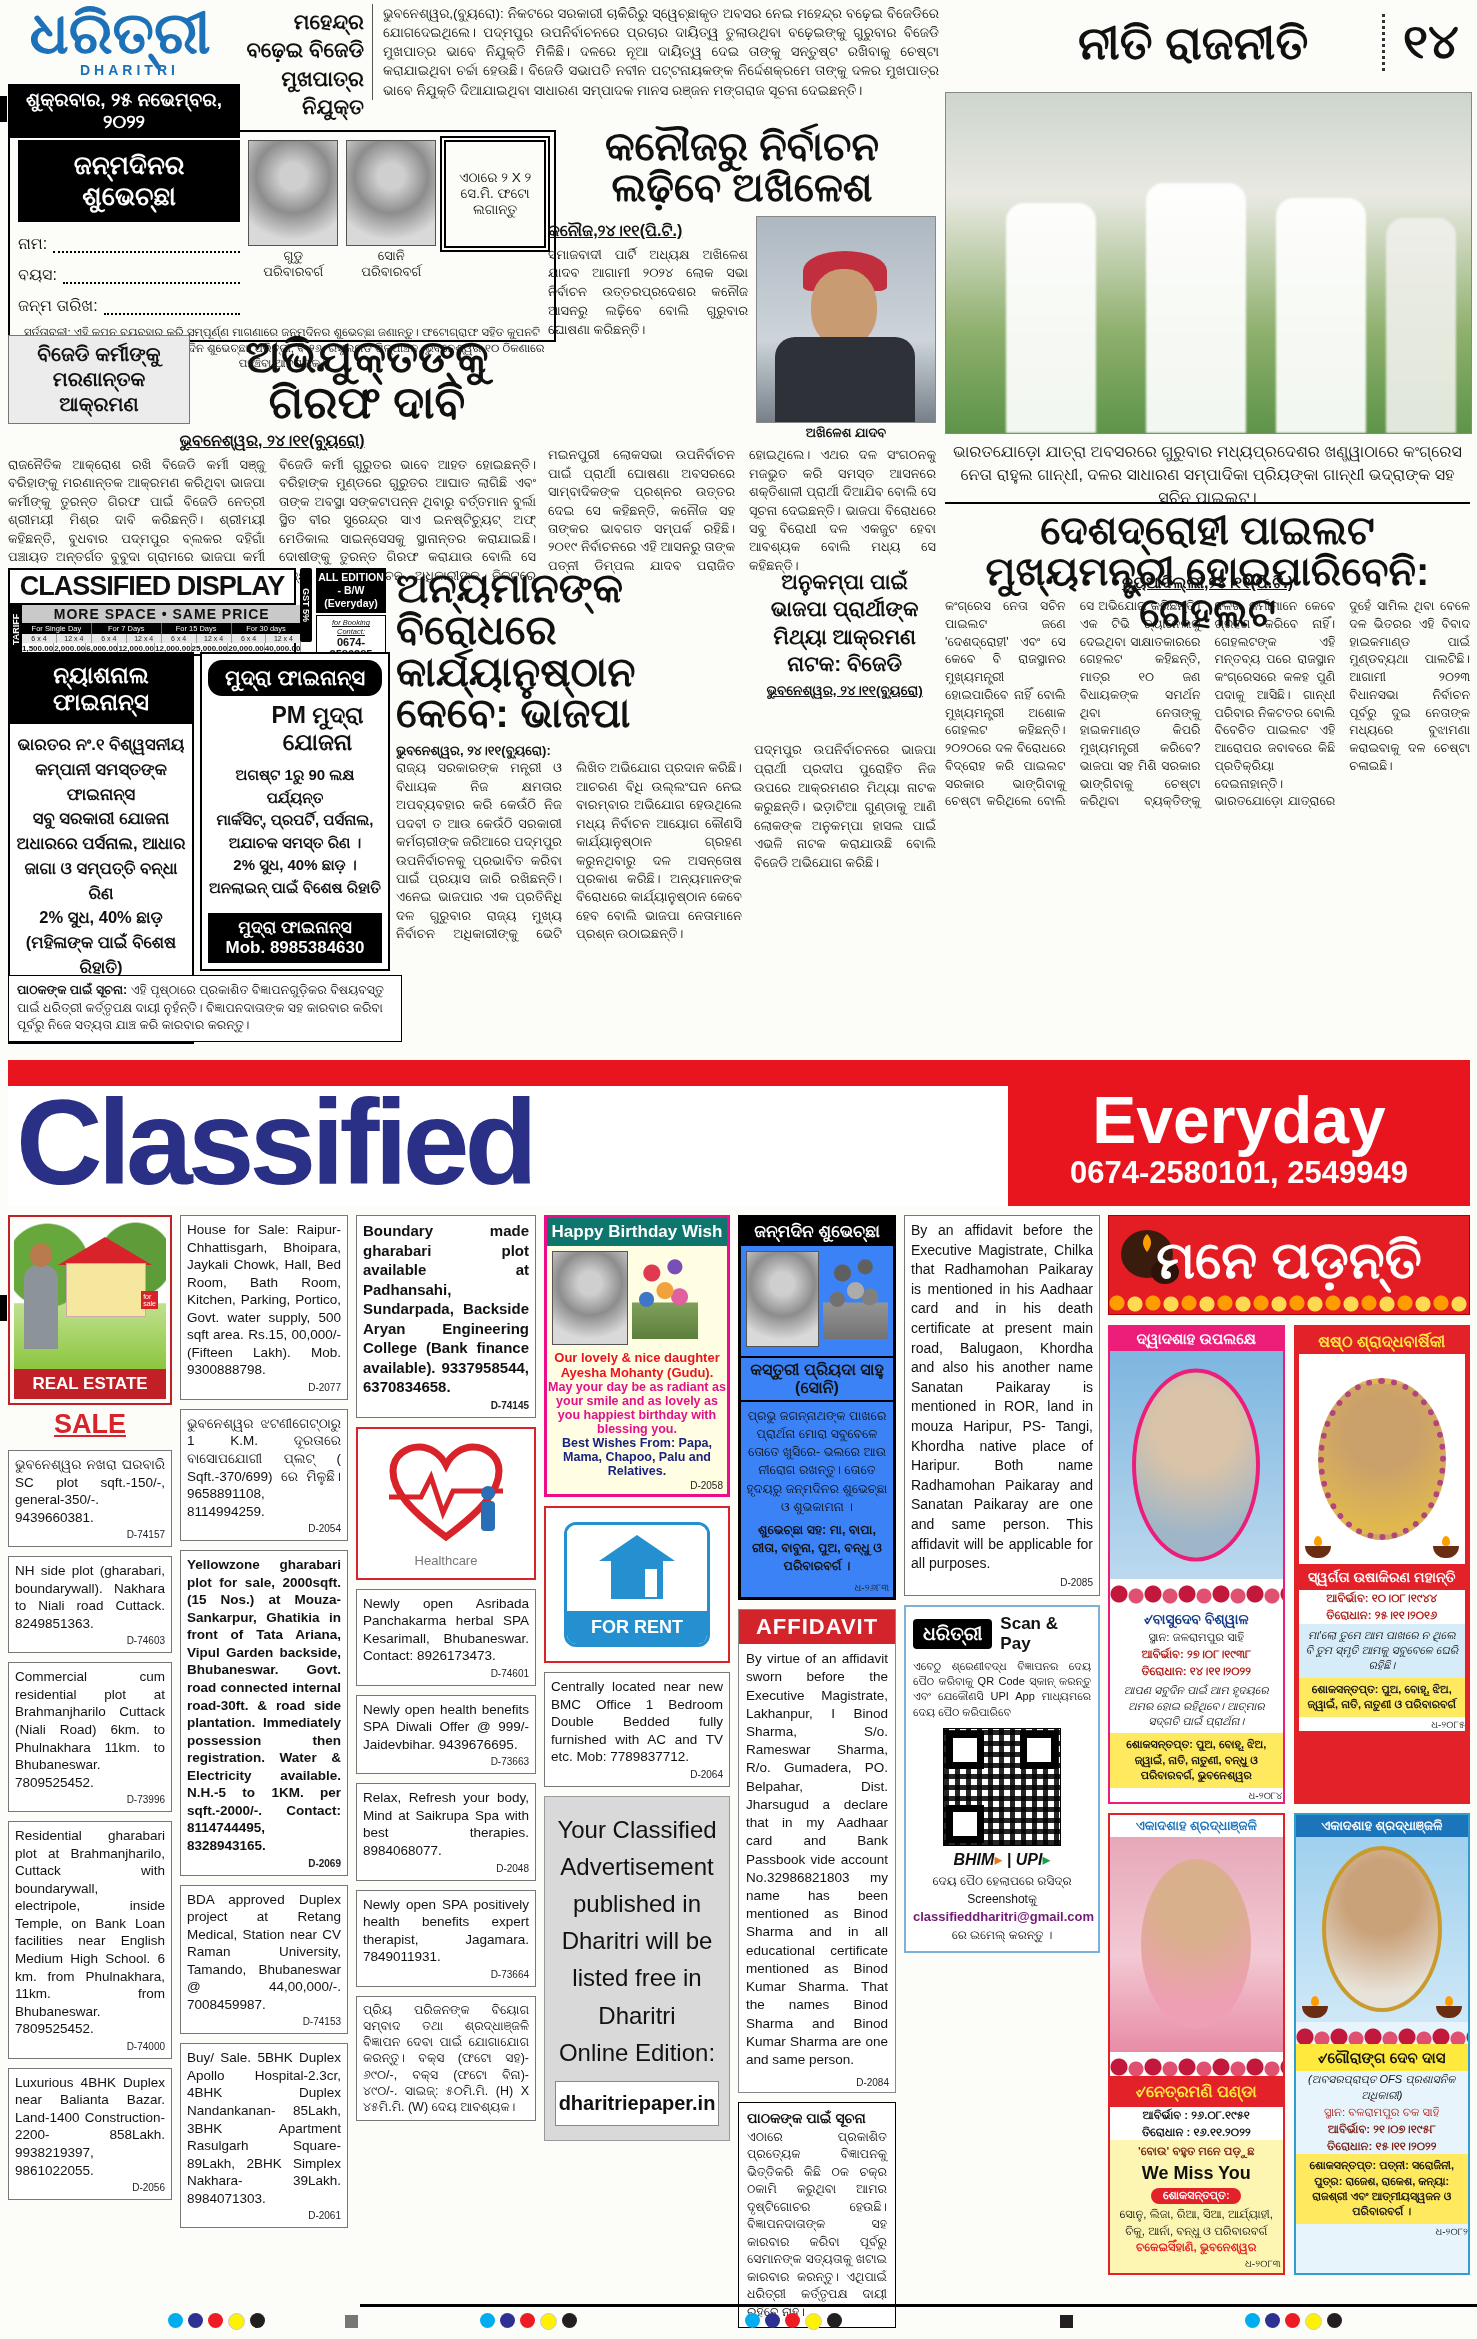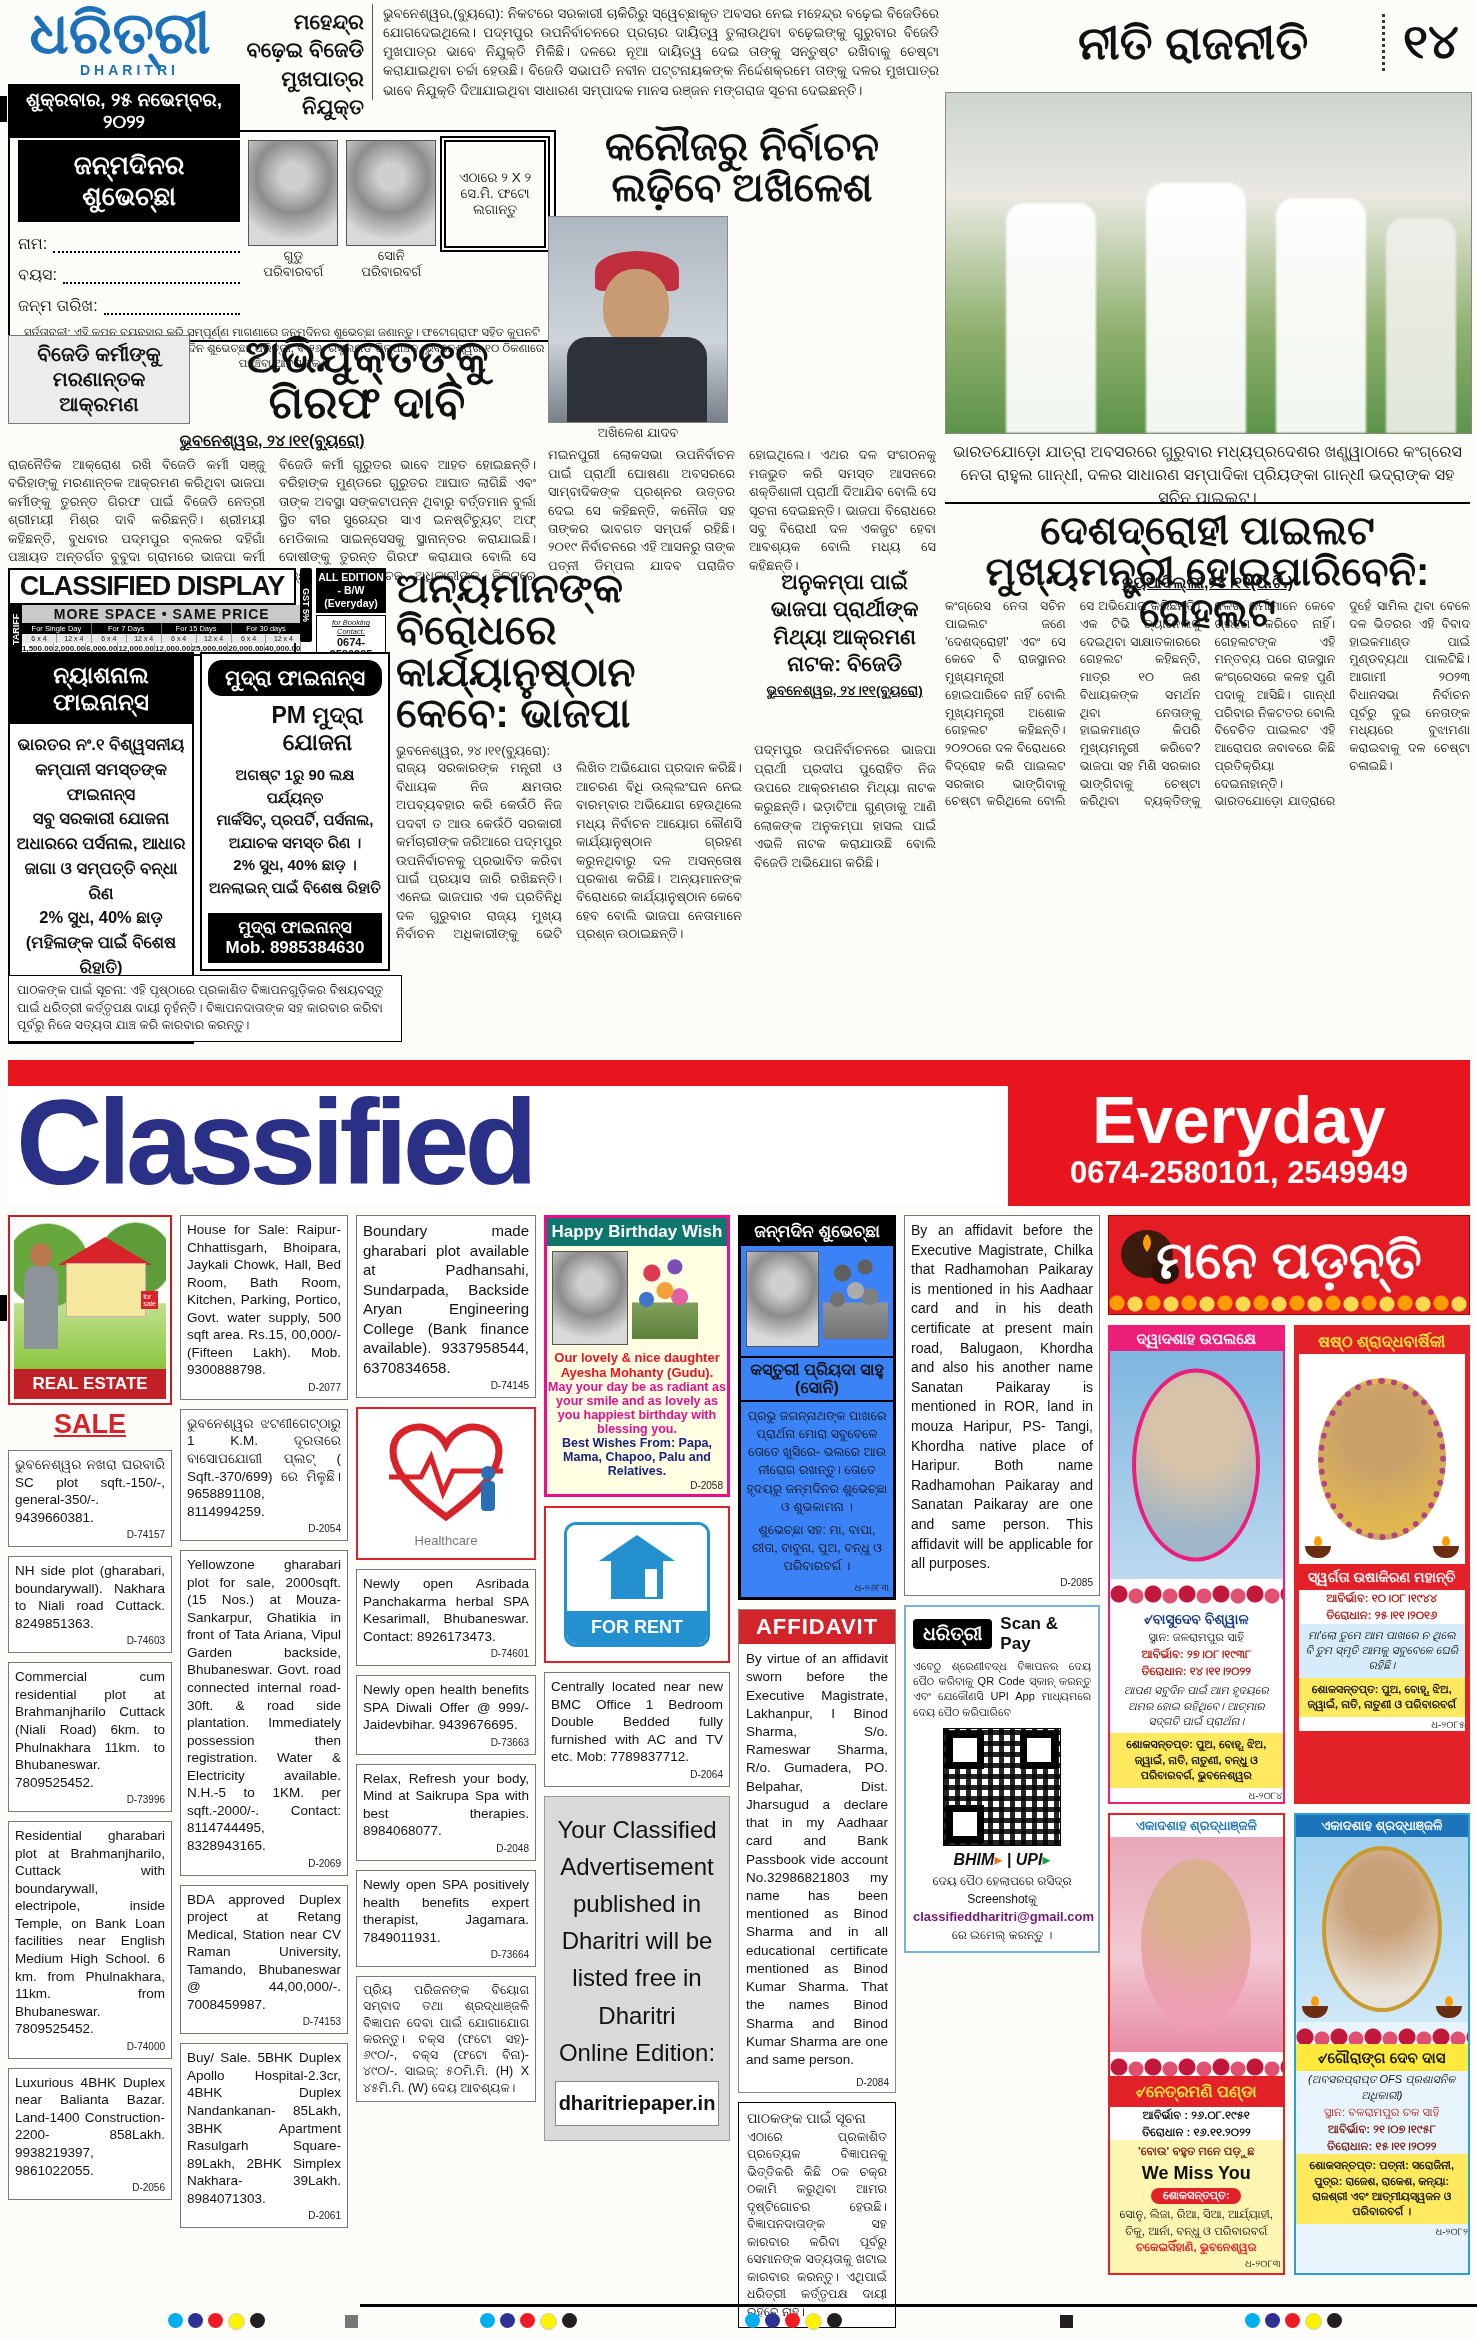--- a/index.html
+++ b/index.html
@@ -2,21 +2,21 @@
 <html><head>
 <meta charset="utf-8">
 <style>
   html,body{margin:0;padding:0;background:#9a9a9a;}
   .page{position:relative;width:1477px;height:2339px;background:#fcfcf8;margin:0 auto;
         font-family:"Liberation Sans","DejaVu Sans",sans-serif;color:#111;overflow:hidden;}
   .abs{position:absolute;}
   .j{text-align:justify;}
   .pre{white-space:pre-line;}
   .c{text-align:center;}
-  .bold{font-weight:normal;}
+  .bold{font-weight:bold;}
   .code{display:block;text-align:right;font-size:10px;color:#222;margin-top:2px;}
 
   
   .logo-odia{font-size:58px;font-weight:bold;color:#1d71b8;line-height:1.0;}
   .logo-latin{font-size:14px;font-weight:bold;letter-spacing:4px;color:#1d71b8;margin-left:70px;}
   .datebar{background:#000;color:#fff;font-size:19px;font-weight:bold;text-align:center;padding:5px 0;}
   .kicker{font-size:21px;font-weight:bold;text-align:right;line-height:1.35;}
   .brief{font-size:13.5px;line-height:1.42;border-left:1.5px solid #555;padding-left:10px;}
   .secttl{font-size:46px;font-weight:bold;white-space:nowrap;}
   .pageno{font-size:48px;font-weight:bold;border-left:3px dotted #333;padding-left:18px;}
@@ -238,20 +238,24 @@
       <div class="kickbox" style="width:172px;">ବିଜେଡି କର୍ମୀଙ୍କୁ ମରଣାନ୍ତକ ଆକ୍ରମଣ</div>
       <div class="h1a" style="flex:1;text-align:center;">ଅଭିଯୁକ୍ତଙ୍କୁ ଗିରଫ ଦାବି</div>
     </div>
     <div class="dateline">ଭୁବନେଶ୍ୱର, ୨୪।୧୧(ବ୍ୟୁରୋ)</div>
     <div class="body2 j" style="height:148px;overflow:hidden;">ରାଜନୈତିକ ଆକ୍ରୋଶ ରଖି ବିଜେଡି କର୍ମୀ ସଞ୍ଜୁ ବରିହାଙ୍କୁ ମରଣାନ୍ତକ ଆକ୍ରମଣ କରିଥିବା ଭାଜପା କର୍ମୀଙ୍କୁ ତୁରନ୍ତ ଗିରଫ ପାଇଁ ବିଜେଡି ନେତ୍ରୀ ଶ୍ରୀମୟୀ ମିଶ୍ର ଦାବି କରିଛନ୍ତି। ଶ୍ରୀମୟୀ କହିଛନ୍ତି, ବୁଧବାର ପଦ୍ମପୁର ବ୍ଲକର ଦହିଗାଁ ପଞ୍ଚାୟତ ଅନ୍ତର୍ଗତ ବୁବୁଦା ଗ୍ରାମରେ ଭାଜପା କର୍ମୀ ରିଙ୍କୁ ମେହେର ଓ ତାଙ୍କ ସହଯୋଗୀଙ୍କ ମରଣାନ୍ତକ ଆକ୍ରମଣରେ ସଞ୍ଜୁ ବରିହା ନାମକ ଜଣେ ବିଜେଡି କର୍ମୀ ଗୁରୁତର ଭାବେ ଆହତ ହୋଇଛନ୍ତି। ବରିହାଙ୍କ ମୁଣ୍ଡରେ ଗୁରୁତର ଆଘାତ ଲାଗିଛି ଏବଂ ତାଙ୍କ ଅବସ୍ଥା ସଙ୍କଟାପନ୍ନ ଥିବାରୁ ବର୍ତ୍ତମାନ ବୁର୍ଲା ସ୍ଥିତ ବୀର ସୁରେନ୍ଦ୍ର ସାଏ ଇନଷ୍ଟିଚ୍ୟୁଟ୍ ଅଫ୍ ମେଡିକାଲ ସାଇନ୍ସେସକୁ ସ୍ଥାନାନ୍ତର କରାଯାଇଛି। ଦୋଷୀଙ୍କୁ ତୁରନ୍ତ ଗିରଫ କରାଯାଉ ବୋଲି ସେ ରାଜ୍ୟ ମୁଖ୍ୟ ନିର୍ବାଚନ ଅଧିକାରୀଙ୍କ ନିକଟରେ ଅଭିଯୋଗ କରିବା ସହ କାର୍ଯ୍ୟାନୁଷ୍ଠାନ ଦାବି କରିଛନ୍ତି।</div>
   </div>
 
   <div class="abs" style="left:548px;top:126px;width:388px;">
     <div class="h1a" style="font-size:40px;text-align:center;">କନୌଜରୁ ନିର୍ବାଚନ ଲଢ଼ିବେ ଅଖିଳେଶ</div>
     <div style="display:flex;gap:8px;margin-top:8px;">
+      <div style="flex:1;">
+        <div class="dateline" style="text-align:left;">କନୌଜ,୨୪।୧୧(ପି.ଟି.)</div>
+        <div class="j" style="font-size:13px;line-height:1.45;">ସମାଜବାଦୀ ପାର୍ଟି ଅଧ୍ୟକ୍ଷ ଅଖିଳେଶ ଯାଦବ ଆଗାମୀ ୨୦୨୪ ଲୋକ ସଭା ନିର୍ବାଚନ ଉତ୍ତରପ୍ରଦେଶର କନୌଜ ଆସନରୁ ଲଢ଼ିବେ ବୋଲି ଗୁରୁବାର ଘୋଷଣା କରିଛନ୍ତି।</div>
+      </div>
       <div>
         <div class="photo-akh">
           <div class="cap"></div>
           <div class="face"></div>
           <div class="bodyshape"></div>
         </div>
         <div class="pcap bold">ଅଖିଳେଶ ଯାଦବ</div>
       </div>
     </div>
     <div class="body2 j" style="margin-top:6px;height:168px;overflow:hidden;">ମଇନପୁରୀ ଲୋକସଭା ଉପନିର୍ବାଚନ ପାଇଁ ପ୍ରାର୍ଥୀ ଘୋଷଣା ଅବସରରେ ସାମ୍ବାଦିକଙ୍କ ପ୍ରଶ୍ନର ଉତ୍ତର ଦେଇ ସେ କହିଛନ୍ତି, କନୌଜ ସହ ତାଙ୍କର ଭାବଗତ ସମ୍ପର୍କ ରହିଛି। ୨୦୧୯ ନିର୍ବାଚନରେ ଏହି ଆସନରୁ ତାଙ୍କ ପତ୍ନୀ ଡିମ୍ପଲ ଯାଦବ ପରାଜିତ ହୋଇଥିଲେ। ଏଥର ଦଳ ସଂଗଠନକୁ ମଜଭୁତ କରି ସମସ୍ତ ଆସନରେ ଶକ୍ତିଶାଳୀ ପ୍ରାର୍ଥୀ ଦିଆଯିବ ବୋଲି ସେ ସୂଚନା ଦେଇଛନ୍ତି। ଭାଜପା ବିରୋଧରେ ସବୁ ବିରୋଧୀ ଦଳ ଏକଜୁଟ ହେବା ଆବଶ୍ୟକ ବୋଲି ମଧ୍ୟ ସେ କହିଛନ୍ତି।</div>

